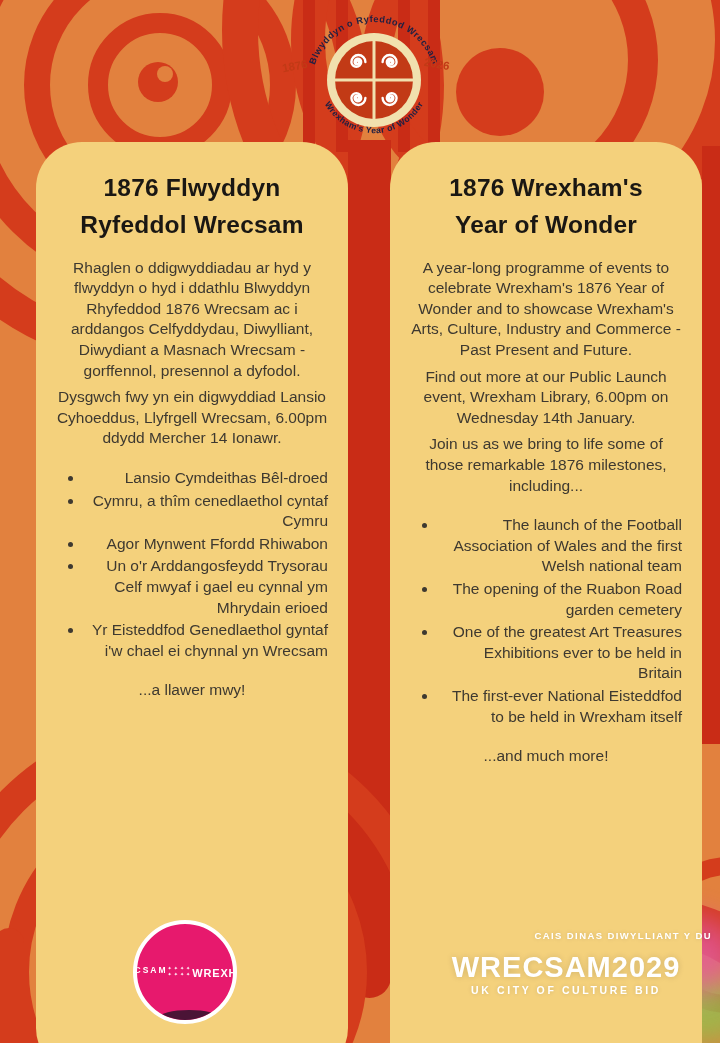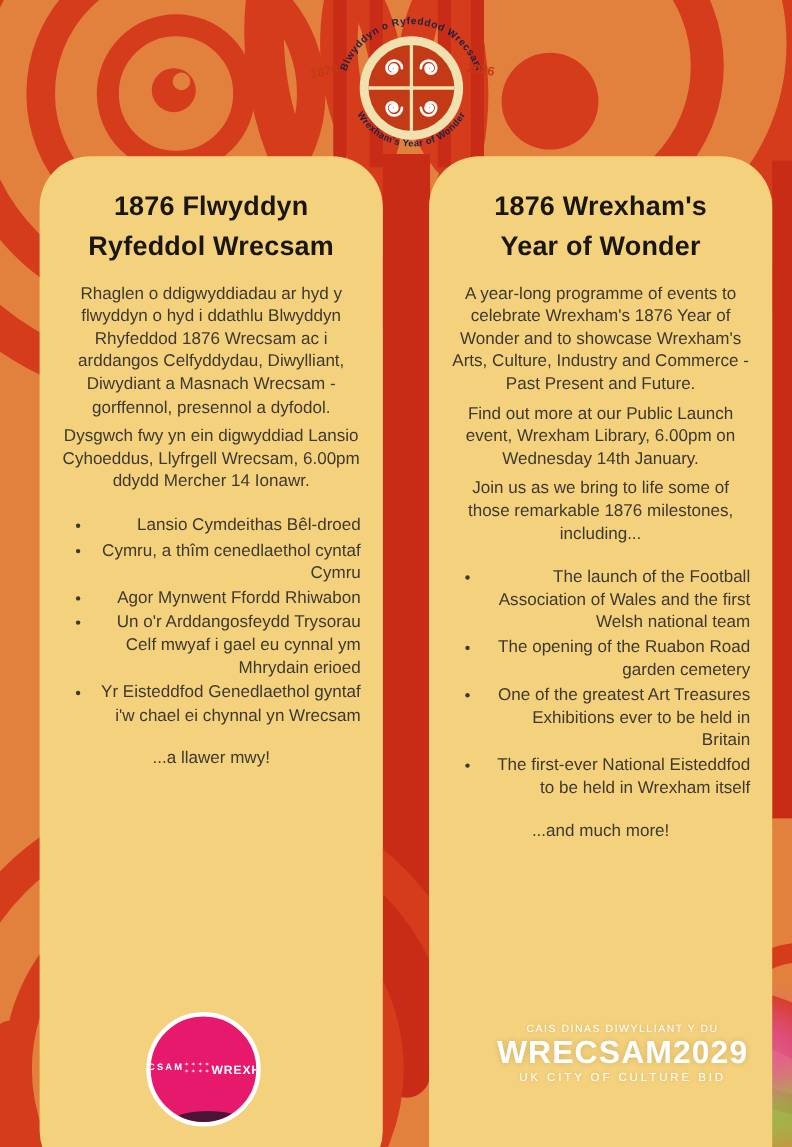--- a/index.html
+++ b/index.html
@@ -50,23 +50,23 @@
   #carnival .wrecsam{font-size:8.5px;font-weight:bold;letter-spacing:2px;margin-bottom:3px;}
   #carnival .wrexham{font-size:11px;font-weight:bold;letter-spacing:.8px;margin-top:3px;}
   #carnival .carnof{font-size:8.5px;font-weight:bold;letter-spacing:1px;}
   #carnival .words{font-size:16px;font-weight:bold;color:var(--gold);letter-spacing:1px;}
   #carnival::after{content:"";position:absolute;left:22px;bottom:-6px;width:60px;height:16px;
             background:#3a1430;border-radius:50% 50% 0 0;opacity:.9;}
 
   
   .blob{position:absolute;border-radius:50%;filter:blur(15px);opacity:.8;z-index:1;}
   #bid-text{position:absolute;left:420px;top:930px;width:292px;text-align:center;color:#fff;z-index:2;}
-  #bid-text .l1{font-size:9.5px;font-weight:normal;letter-spacing:1.4px;margin-bottom:1px;text-shadow:0 0 4px rgba(0,0,0,.15);}
+  #bid-text .l1{font-size:9.5px;font-weight:bold;letter-spacing:1.4px;margin-bottom:11px;text-shadow:0 0 4px rgba(0,0,0,.15);text-align:right;}
   #bid-text .l2{font-size:29px;font-weight:bold;letter-spacing:1px;line-height:1.05;text-shadow:0 0 6px rgba(0,0,0,.15);}
-  #bid-text .l3{font-size:10.5px;font-weight:normal;letter-spacing:2.6px;margin-top:2px;text-shadow:0 0 4px rgba(0,0,0,.15);}
+  #bid-text .l3{font-size:10.5px;font-weight:bold;letter-spacing:2.6px;margin-top:2px;text-shadow:0 0 4px rgba(0,0,0,.15);}
 </style>
 </head>
 <body>
 
 <div id="poster">
 
   <div class="ring" style="left:88px;top:13px;width:104px;height:104px;border-width:20px;"></div>
   <div class="ring" style="left:24px;top:-51px;width:220px;height:220px;border-width:26px;"></div>
   <div class="ring" style="left:-48px;top:-123px;width:356px;height:356px;border-width:30px;"></div>
   <div class="ring" style="left:-124px;top:-199px;width:500px;height:500px;border-width:34px;"></div>

